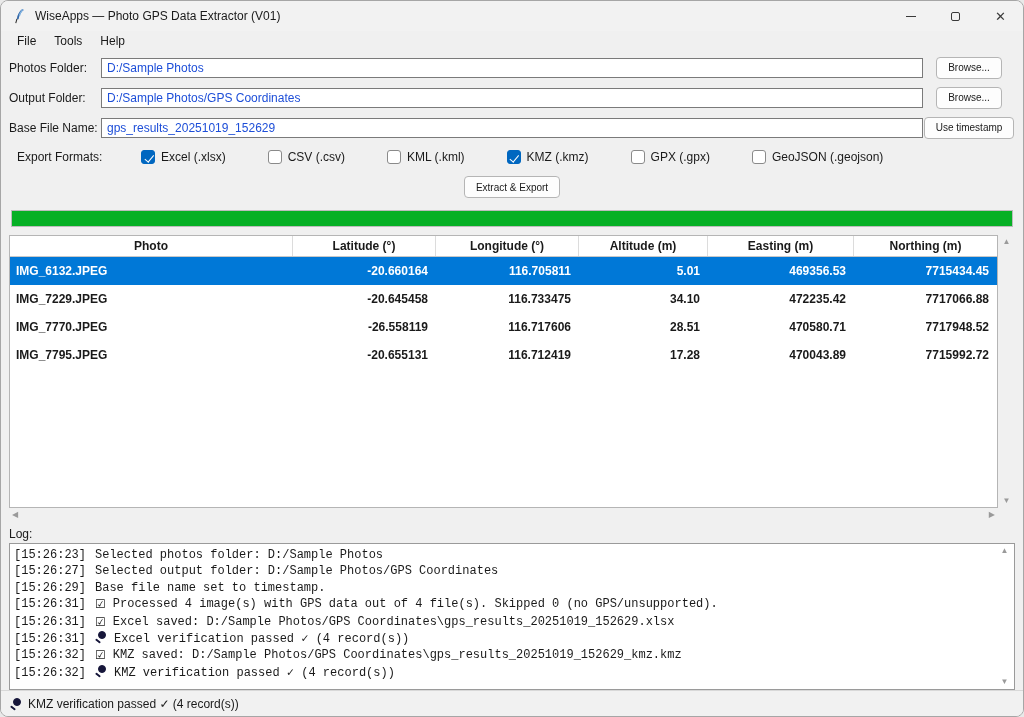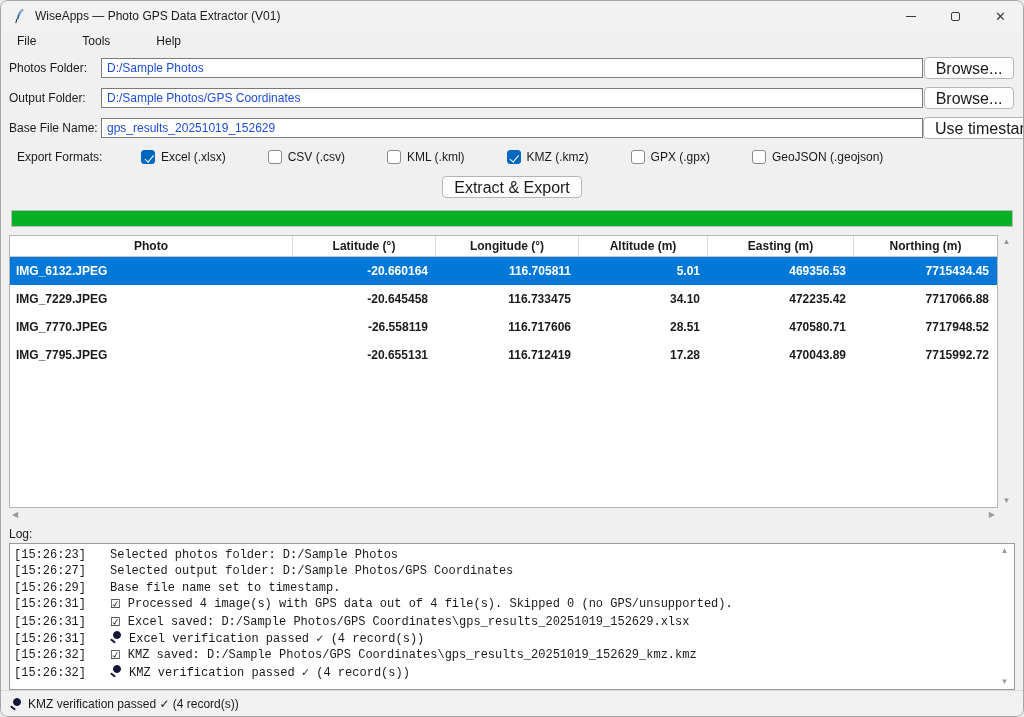--- a/index.html
+++ b/index.html
@@ -12,31 +12,31 @@
   
   .titlebar{height:30px;display:flex;align-items:center;padding-left:10px;background:#f2f2f2;}
   .app-icon{width:16px;height:16px;display:flex;align-items:center;justify-content:center;}
   .title-text{margin-left:8px;}
   .win-controls{margin-left:auto;display:flex;height:100%;}
   .win-btn{width:45px;height:100%;display:flex;align-items:center;justify-content:center;color:#3a3a3a;}
   .glyph-min{width:10px;height:1px;background:#3a3a3a;display:block;}
   .glyph-max{width:9px;height:9px;border:1px solid #3a3a3a;border-radius:2px;display:block;}
   .glyph-close{font-size:13px;line-height:1;}
   
-  .menubar{height:20px;display:flex;align-items:center;padding-left:8px;gap:28px;}
+  .menubar{height:20px;display:flex;align-items:center;padding-left:8px;}
   .menu-item{padding:2px 10px 3px 8px;}
   
   .form-area{padding:6px 8px 0;}
   .frow{display:flex;align-items:center;height:21px;margin-bottom:9px;}
   .flabel{width:92px;flex:none;}
   .fentry{width:822px;flex:none;height:20px;border:1px solid #7a7a7a;background:#fff;
     padding:0 5px;font-family:"Liberation Sans",sans-serif;font-size:12px;color:#1d4ed8;outline:none;}
   .fbtn-wrap{flex:1;display:flex;justify-content:center;}
   .btn{height:22px;border:1px solid #b5b5b5;background:#fdfdfd;border-radius:4px;
-    padding:2px 11px;font-family:"Liberation Sans",sans-serif;font-size:16px;color:#1a1a1a;white-space:nowrap;}
+    padding:2px 11px;font-family:"Liberation Sans",sans-serif;font-size:10px;color:#1a1a1a;white-space:nowrap;}
   
   .export-row{display:flex;align-items:center;padding:0 16px;margin-top:6px;height:20px;}
   .export-label{width:109px;flex:none;}
   .opt{display:flex;align-items:center;margin-right:27px;margin-left:15px;}
   .cb{width:14px;height:14px;border-radius:3px;border:1px solid #8a8a8a;background:#fff;position:relative;flex:none;}
   .cb.checked{background:#0067c0;border-color:#0067c0;}
   .cb.checked::after{content:"";position:absolute;left:4.5px;top:1.5px;width:3.5px;height:7.5px;
     border:solid #fff;border-width:0 1.6px 1.6px 0;transform:rotate(40deg);}
   .opt-label{margin-left:6px;}
   
@@ -64,21 +64,21 @@
     align-items:center;padding:3px 0;background:#f0f0f0;color:#9a9a9a;font-size:8px;}
   .hscroll{height:14px;margin-right:17px;display:flex;align-items:center;justify-content:space-between;
     padding:0 3px;color:#9a9a9a;font-size:8px;}
   .scroll-arrow{line-height:1;}
   
   .log-label{margin:5px 8px 2px;}
   .log-area{margin:0 8px;height:147px;background:#fff;border:1px solid #9a9a9a;position:relative;
     overflow:hidden;font-family:"Liberation Mono","DejaVu Sans Mono",monospace;font-size:12px;
     line-height:16.4px;padding:3px 22px 3px 4px;}
   .log-line{white-space:nowrap;}
-  .log-time{margin-right:24px;}
+  .log-time{margin-right:9px;}
   .log-icon{display:inline-block;margin-right:7px;vertical-align:-1px;}
   .log-icon[data-icon="check"]::before{content:"\2611";font-family:"DejaVu Sans",sans-serif;font-size:12px;}
   .log-icon[data-icon="magnifier"]{width:12px;height:12px;position:relative;}
   .log-icon[data-icon="magnifier"]::before{content:"";position:absolute;top:0;right:1px;width:6px;height:6px;
     border:1.5px solid #16163a;border-radius:50%;background:#16163a;}
   .log-icon[data-icon="magnifier"]::after{content:"";position:absolute;left:0;bottom:1px;width:6px;height:2px;
     background:#16163a;border-radius:1px;transform:rotate(38deg);}
   .log-vscroll{position:absolute;right:1px;top:1px;bottom:1px;width:17px;background:#fff;
     display:flex;flex-direction:column;justify-content:space-between;align-items:center;
     padding:2px 0;color:#9a9a9a;font-size:8px;font-family:"Liberation Sans",sans-serif;}

